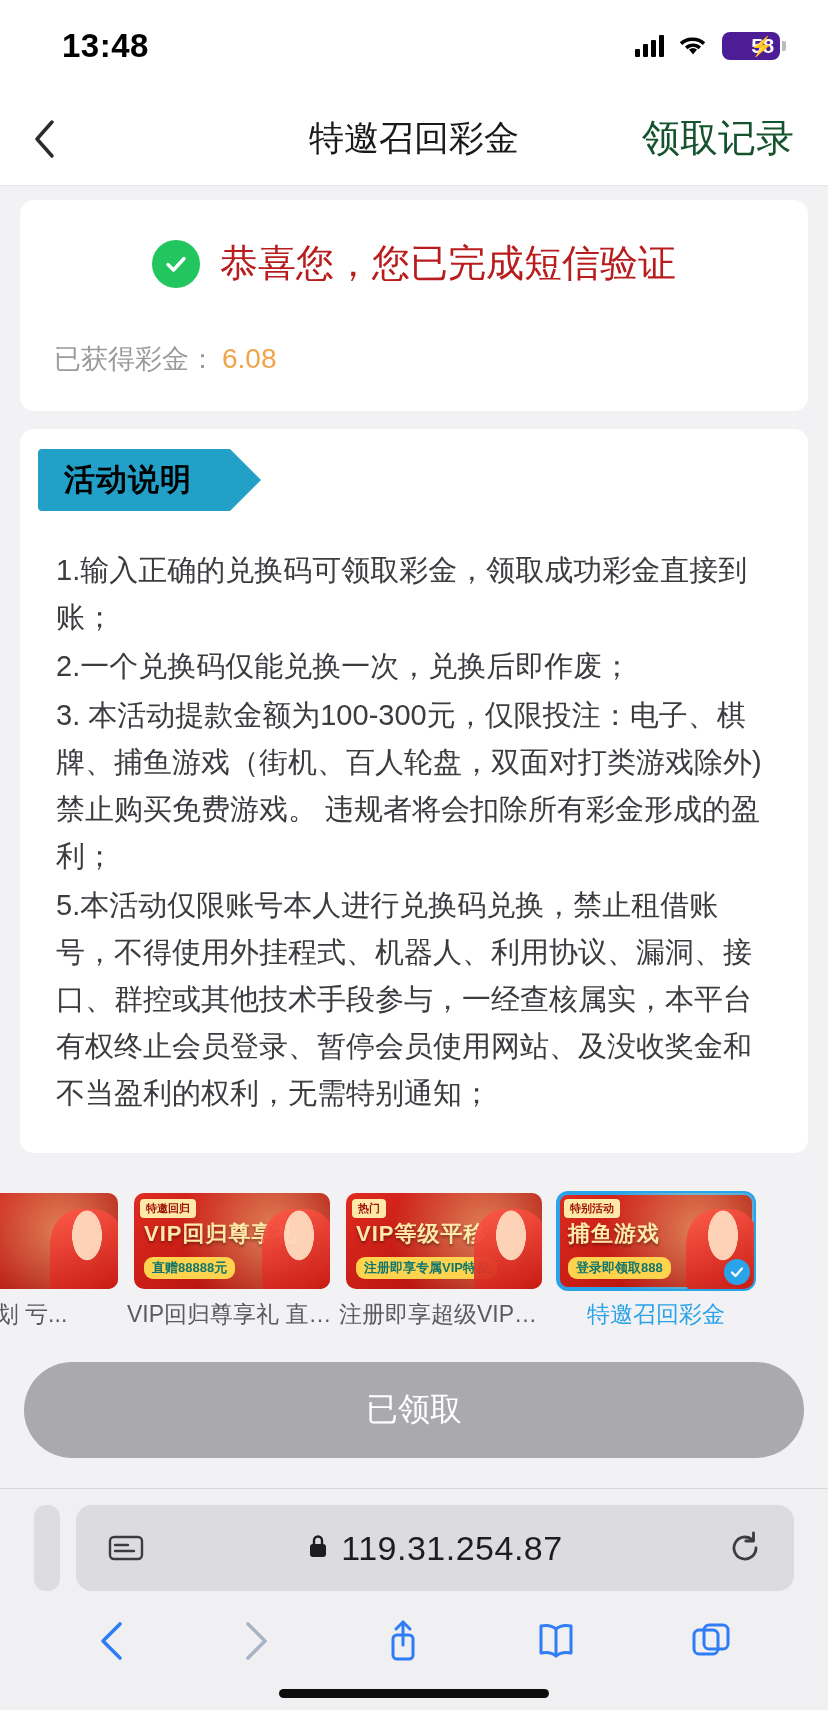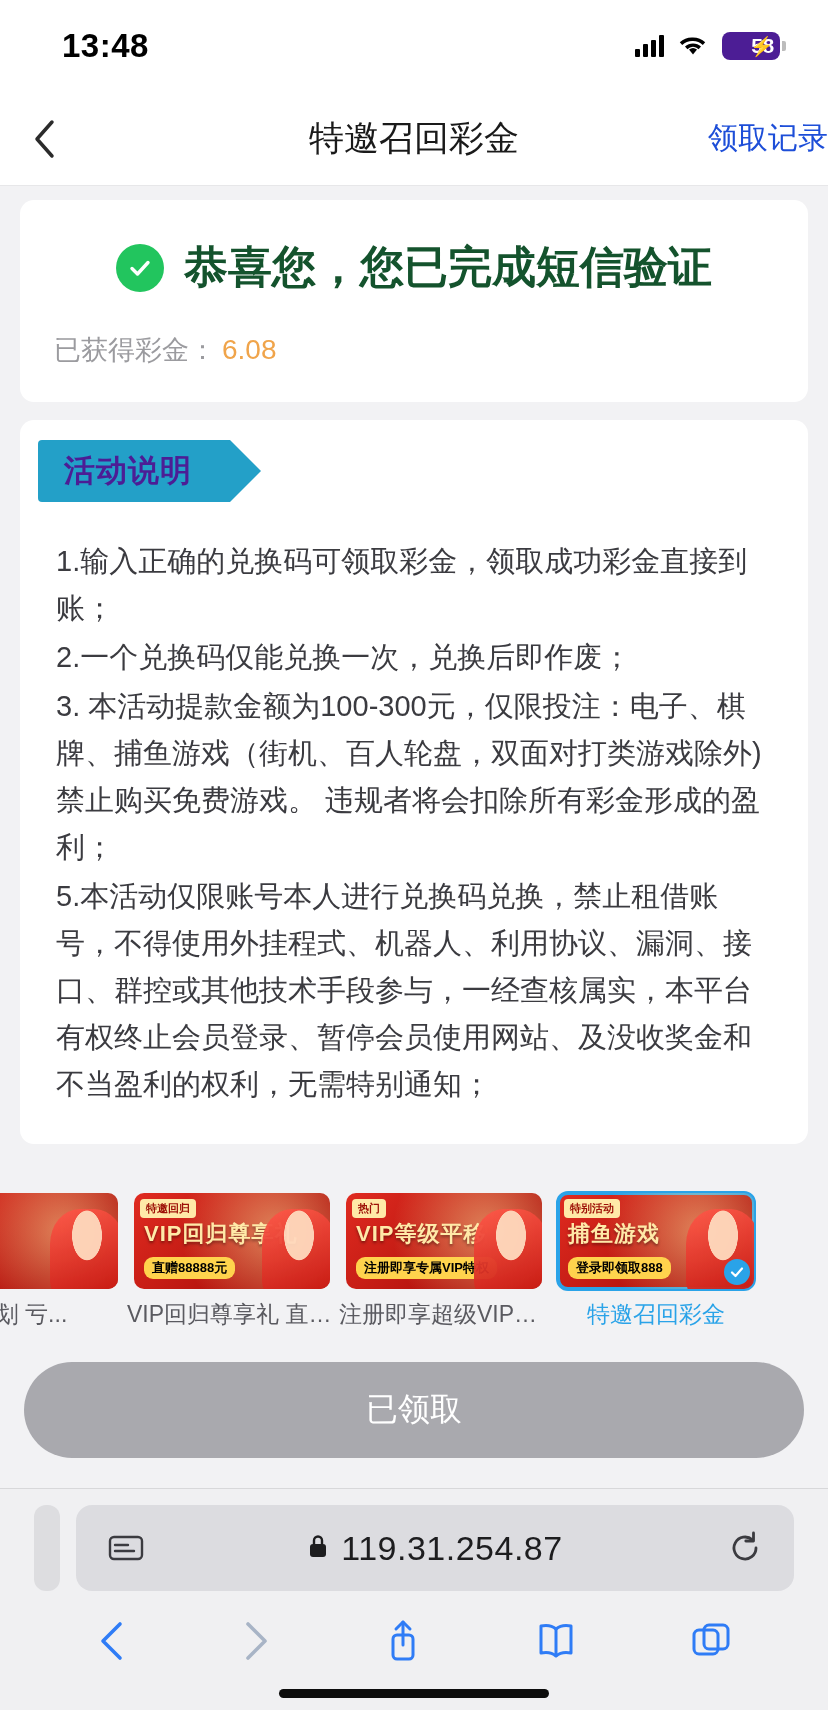--- a/index.html
+++ b/index.html
@@ -76,22 +76,22 @@
     width: 90px; height: 100%;
     display: flex; align-items: center; justify-content: center;
   }
   .nav-back svg { display:block; }
   .nav-title {
     position: absolute; left: 0; right: 0; text-align: center;
     font-size: 35px; color: #1a1a1a; font-weight: 500;
     pointer-events: none;
   }
   .nav-action {
-    margin-left: auto; 
-    font-size: 30px; color: #1d4ed8;
+    margin-left: auto; margin-right: 34px;
+    font-size: 38px; color: #14532d;
   }
 
   
   .content {
     flex: 1 1 auto;
     overflow: hidden;
     padding: 14px 0 0 0;
     background: #f2f2f4;
     display: flex;
     flex-direction: column;
@@ -107,43 +107,43 @@
   .success-card { padding: 38px 34px 34px 34px; }
   .success-row {
     display: flex; align-items: center; justify-content: center; gap: 20px;
   }
   .check {
     width: 48px; height: 48px; border-radius: 50%;
     background: #22c55e; display:flex; align-items:center; justify-content:center;
     flex: 0 0 auto;
   }
   .check svg{display:block;}
-  .success-text { font-size: 44px; color: #14532d; font-weight: 700; }
+  .success-text { font-size: 38px; color: #b91c1c; font-weight: 400; }
   .amount-row {
-    margin-top: 35px;
+    margin-top: 52px;
     display: flex; align-items: baseline; gap: 6px;
     font-size: 27px;
   }
   .amount-label { color: #9b9b9f; }
   .amount-value { color: #f0a44a; font-size: 28px; }
 
   
   .rules-card { padding: 0 0 34px 0; position: relative; }
   .ribbon {
     position: relative;
     margin-left: 18px;
     margin-top: 20px;
     height: 62px;
     width: 192px;
     background: #23a0c8;
     display: flex; align-items: center;
     padding-left: 26px;
     border-radius: 4px 0 0 4px;
   }
-  .ribbon-text { color: #4c1d95; font-size: 31px; font-weight: 600; letter-spacing: 1px; }
+  .ribbon-text { color: #000000; font-size: 31px; font-weight: 600; letter-spacing: 1px; }
   .ribbon:after {
     content: ""; position: absolute; right: -31px; top: 0;
     border-top: 31px solid transparent;
     border-bottom: 31px solid transparent;
     border-left: 31px solid #23a0c8;
   }
   .rules-body {
     padding: 36px 36px 0 36px;
     font-size: 29px;
     line-height: 1.62;
@@ -183,21 +183,21 @@
     font-weight:700; white-space:nowrap;
   }
   .promo-thumb .t1 {
     position:absolute; top: 26px; left: 10px; right: 10px;
     color:#ffe9a8; font-size: 22px; font-weight: 800;
     text-shadow: 0 2px 3px rgba(0,0,0,.4);
     white-space: nowrap; letter-spacing: 1px;
   }
   .promo-thumb .t2 {
     position:absolute; bottom: 10px; left: 10px;
-    background:#ffd34d; color:#000000; font-size: 13px; font-weight:800;
+    background:#ffd34d; color:#0f766e; font-size: 13px; font-weight:800;
     padding: 2px 8px; border-radius: 9px; white-space: nowrap;
   }
   .promo-thumb .fig {
     position:absolute; right: -6px; bottom: -8px; width: 74px; height: 88px;
     background: radial-gradient(ellipse at 50% 30%, #ffd9bd 0 28%, rgba(255,217,189,0) 29%),
                 linear-gradient(160deg,#ff5a4a,#c4160f);
     border-radius: 40% 40% 18% 18%;
     opacity: .95;
   }
   .promo.active .promo-thumb {

